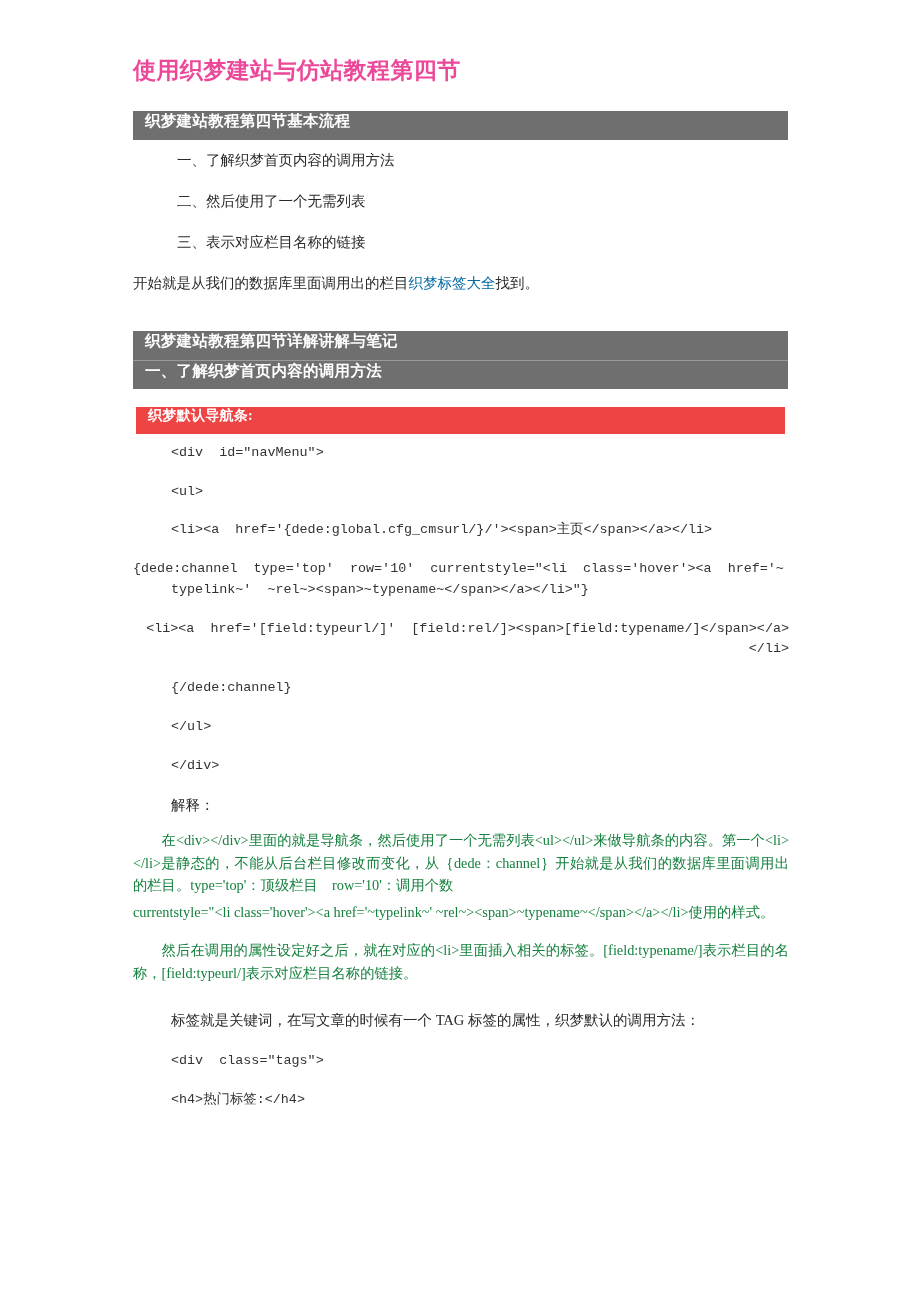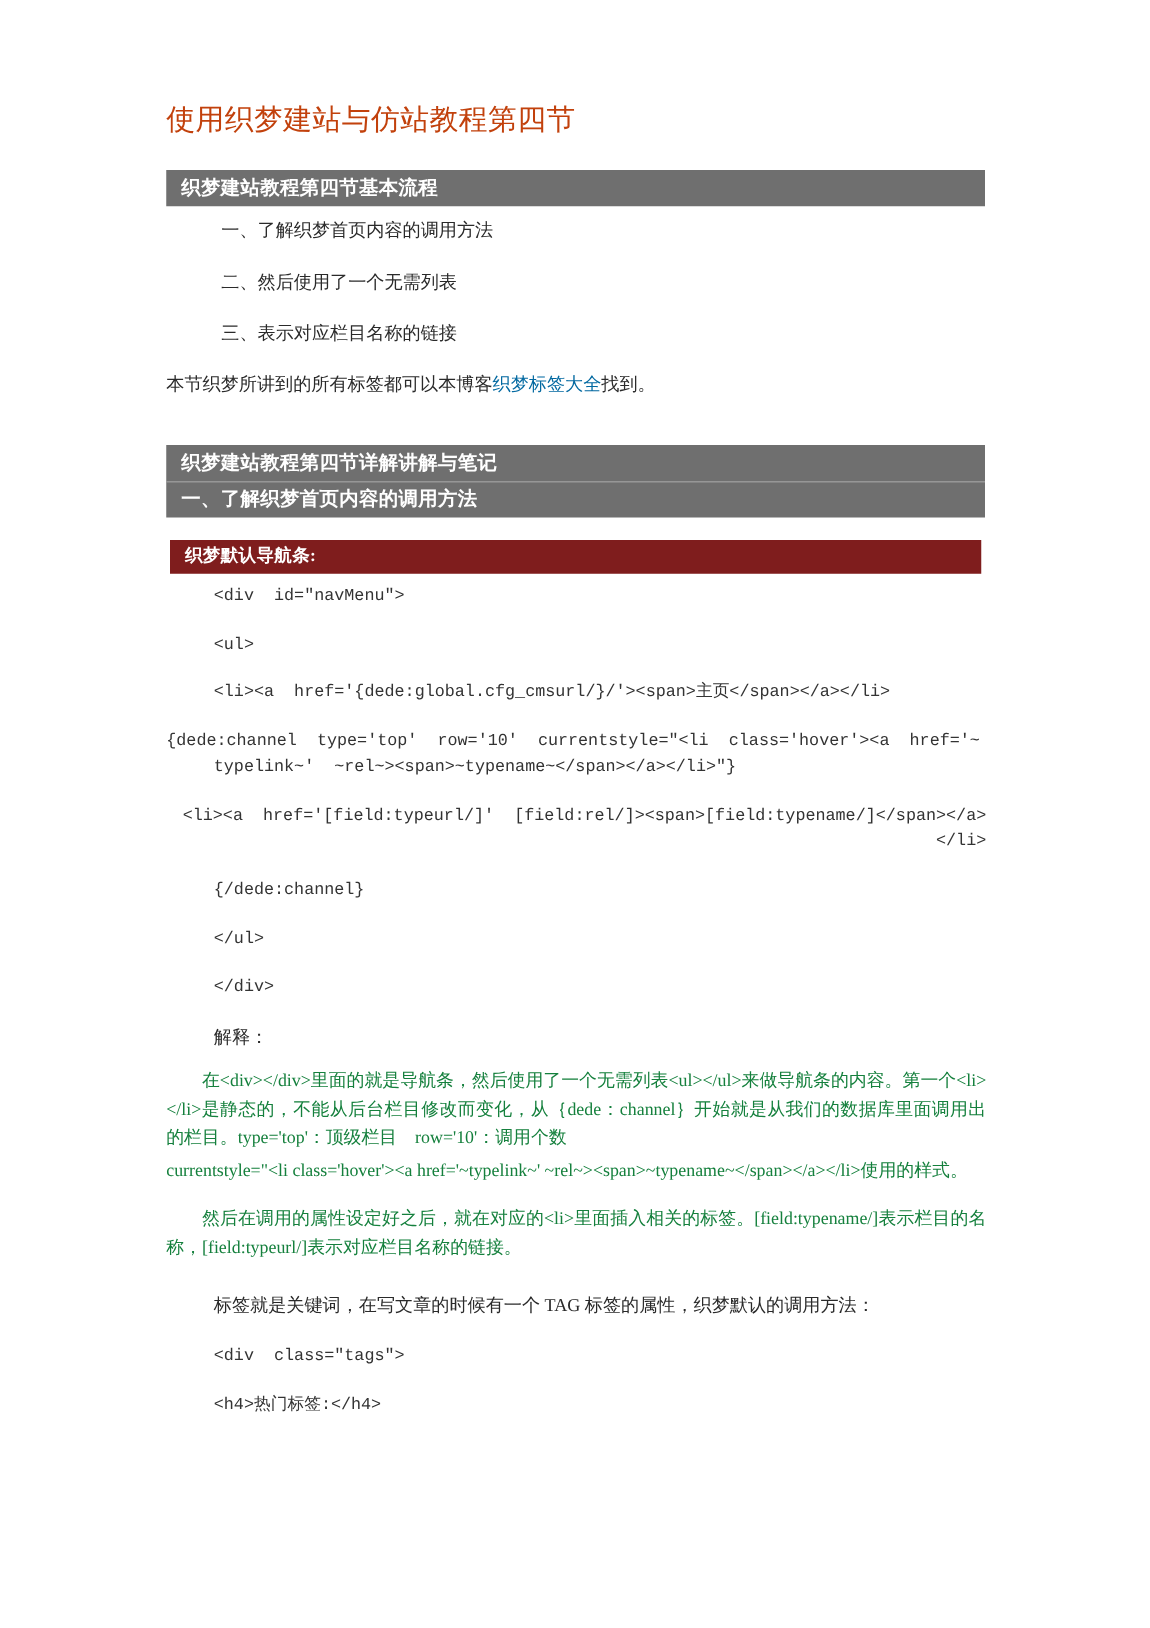--- a/index.html
+++ b/index.html
@@ -24,49 +24,49 @@
   .content {
     position: absolute;
     left: 133px;
     top: 0;
     width: 656px;
   }
 
   
   .doc-title {
     font-size: 23px;
-    font-weight: normal;
+    font-weight: bold;
     line-height: 1.25;
     margin: 0;
-    padding-top: 82px;
+    padding-top: 57px;
     letter-spacing: 0.4px;
-    color: #c2410c;
+    color: #ec4899;
   }
 
   
   .bar {
     box-sizing: border-box;
     color: #ffffff;
     font-weight: bold;
     letter-spacing: 0.3px;
     display: flex;
-    align-items: center;
+    align-items: flex-start;
   }
   .bar-dark {
     background: #6f6f6f;
     font-size: 15.5px;
     height: 29px;
     padding-left: 12px;
     width: 655px;
   }
   .bar-dark + .bar-dark {
     border-top: 1px solid #9a9a9a;
   }
   .bar-light {
-    background: #7f1d1d;
+    background: #ef4444;
     font-size: 14px;
     height: 27px;
     padding-left: 12px;
     width: 649px;
     margin-left: 3px;
   }
 
   .spacer-h1 { height: 25px; }
   .spacer-h2 { height: 26px; }
   .spacer-h3 { height: 18px; }
@@ -138,21 +138,21 @@
     <div class="spacer-h1"></div>
 
     <div class="bar bar-dark">
       <span>织梦建站教程第四节基本流程</span>
     </div>
 
     <p class="list-line">一、了解织梦首页内容的调用方法</p>
     <p class="list-line">二、然后使用了一个无需列表</p>
     <p class="list-line">三、表示对应栏目名称的链接</p>
 
-    <p class="para para-noindent"><span>本节织梦所讲到的所有标签都可以本博客</span><a class="inline-link" href="#">织梦标签大全</a><span>找到。</span></p>
+    <p class="para para-noindent"><span>开始就是从我们的数据库里面调用出的栏目</span><a class="inline-link" href="#">织梦标签大全</a><span>找到。</span></p>
 
     <div class="spacer-h2"></div>
 
     <div class="bar bar-dark">
       <span>织梦建站教程第四节详解讲解与笔记</span>
     </div>
     <div class="bar bar-dark">
       <span>一、了解织梦首页内容的调用方法</span>
     </div>
 

